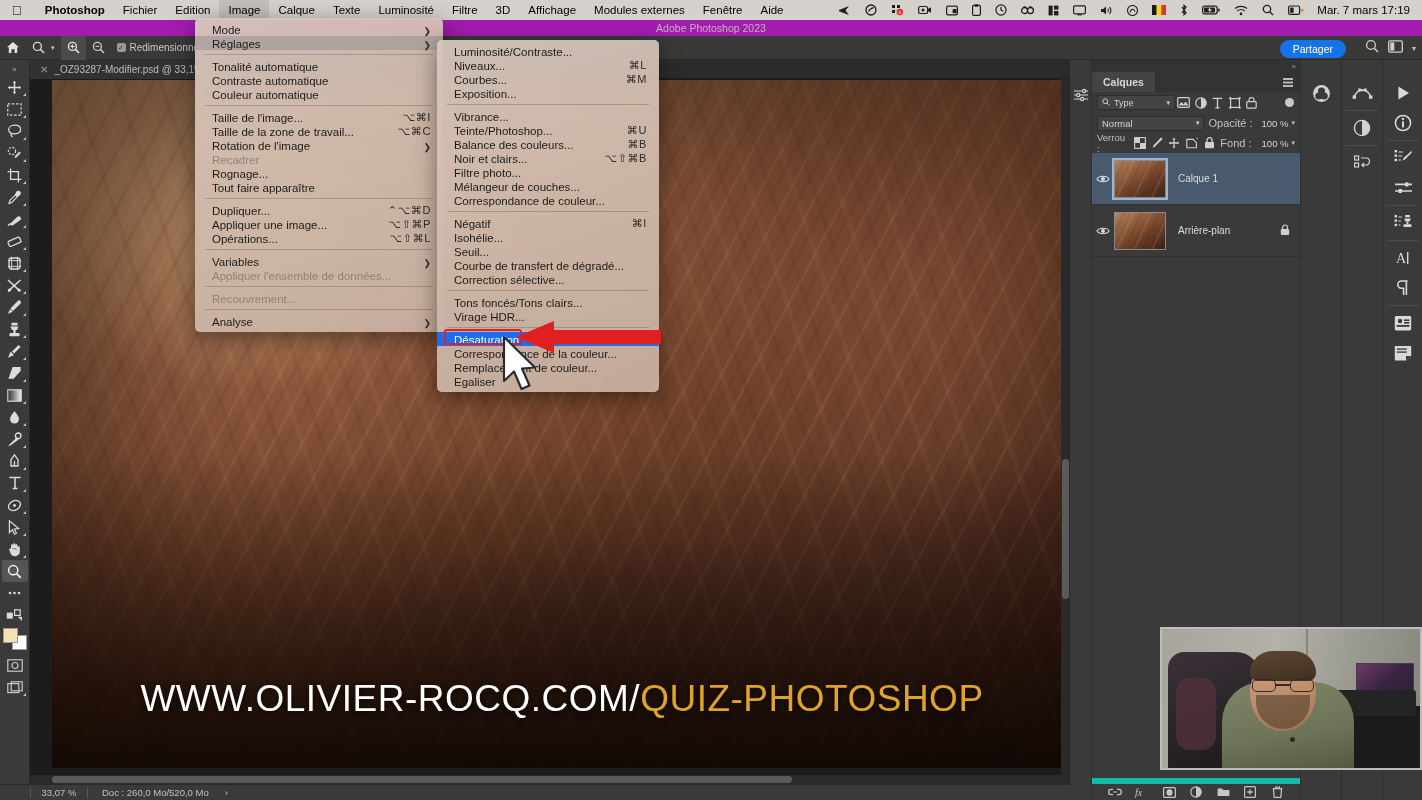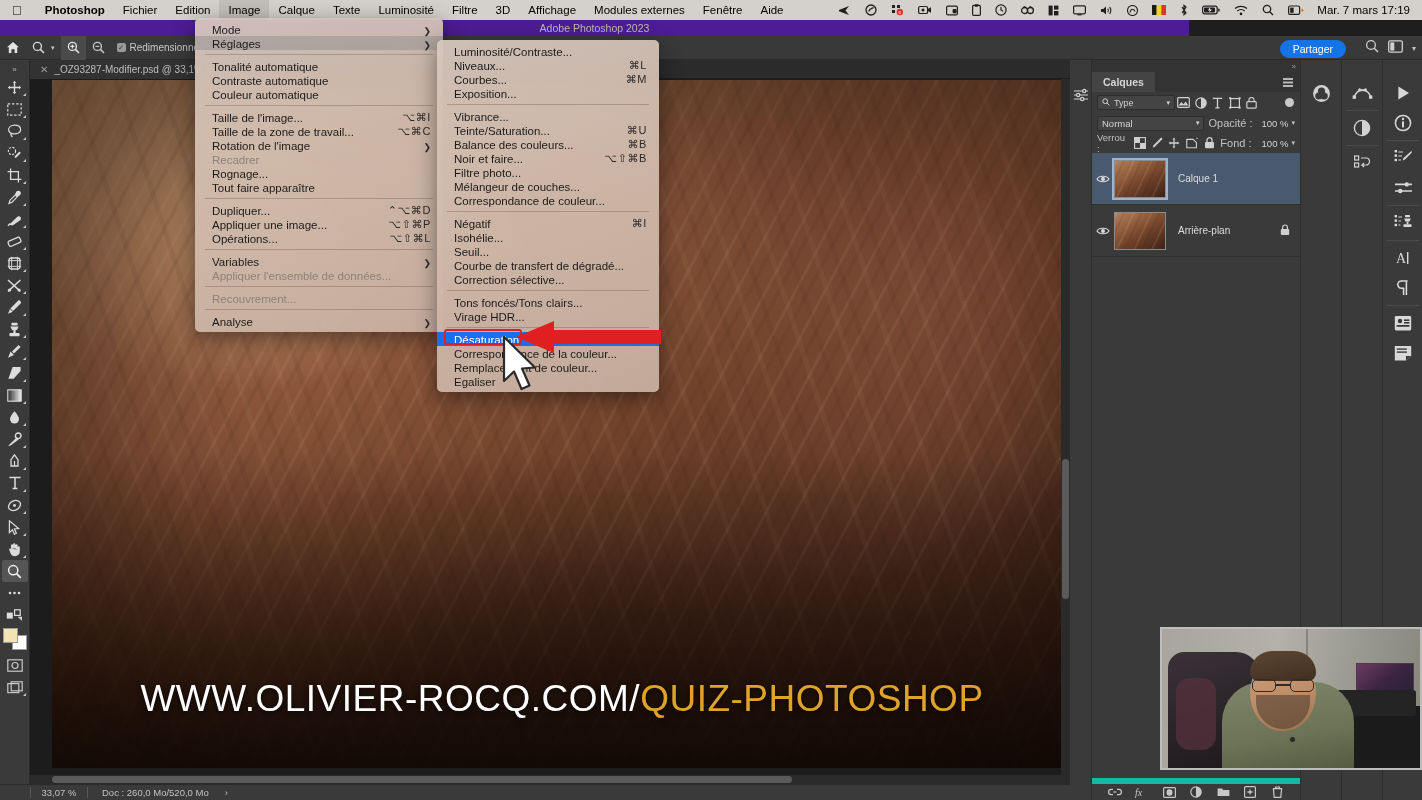--- a/index.html
+++ b/index.html
@@ -24,22 +24,22 @@
   .macbar .mitem.bold{font-weight:bold;}
   .macbar .mitem.active{background:#c2beb9;}
   .macbar .spacer{flex:1;}
   .macbar .right{display:flex;align-items:center;gap:0;padding-right:8px;}
   .macbar .ricon{padding:0 7px;font-size:11px;line-height:20px;display:flex;align-items:center;}
   .macbar .clock{font-size:11.5px;padding-left:6px;padding-right:4px;white-space:nowrap;}
   svg.mi{display:block;}
 
   
   .appbar{
-    position:absolute;left:0;top:20px;width:1189px;height:16px;
-    background:#4c1d95;color:#b9b9b9;
+    position:absolute;left:0;top:20px;width:1422px;height:16px;
+    background:#a21caf;color:#b9b9b9;
     display:flex;align-items:center;justify-content:center;
     font-size:10.5px;
   }
   .winbtns{position:absolute;left:8px;top:20px;height:16px;display:flex;align-items:center;gap:6px;}
   .wb{width:9px;height:9px;border-radius:50%;}
   .wb.r{background:#ff5f57;} .wb.y{background:#febc2e;} .wb.g{background:#28c840;}
 
   
   .optbar{
     position:absolute;left:0;top:36px;width:1422px;height:24px;
@@ -1131,29 +1131,29 @@
           <span class="key">⌘M</span>
         </div>
         <div class="mrow">
           <span class="lbl">Exposition...</span>
         </div>
         <div class="msep"></div>
         <div class="mrow">
           <span class="lbl">Vibrance...</span>
         </div>
         <div class="mrow">
-          <span class="lbl">Teinte/Saturation...</span>
+          <span class="lbl">Teinte/Photoshop...</span>
           <span class="key">⌘U</span>
         </div>
         <div class="mrow">
           <span class="lbl">Balance des couleurs...</span>
           <span class="key">⌘B</span>
         </div>
         <div class="mrow">
-          <span class="lbl">Noir et faire...</span>
+          <span class="lbl">Noir et clairs...</span>
           <span class="key">⌥⇧⌘B</span>
         </div>
         <div class="mrow">
           <span class="lbl">Filtre photo...</span>
         </div>
         <div class="mrow">
           <span class="lbl">Mélangeur de couches...</span>
         </div>
         <div class="mrow">
           <span class="lbl">Correspondance de couleur...</span>

